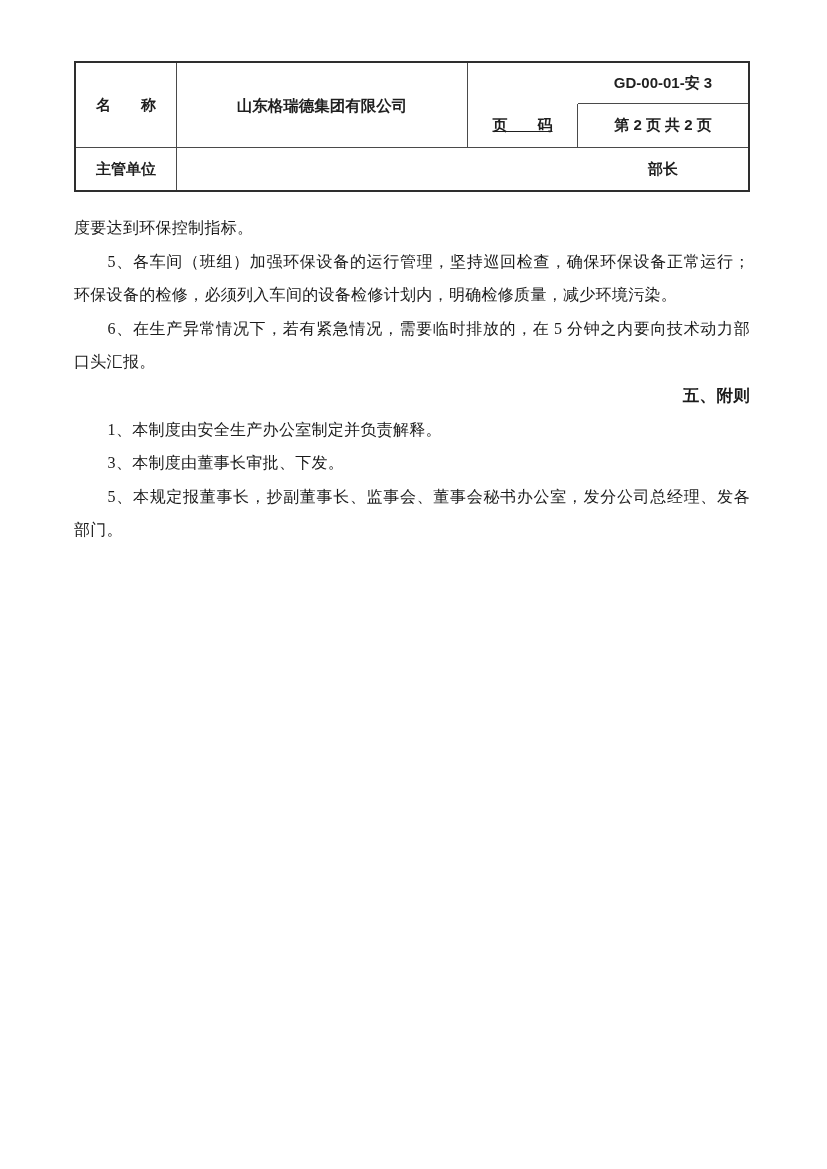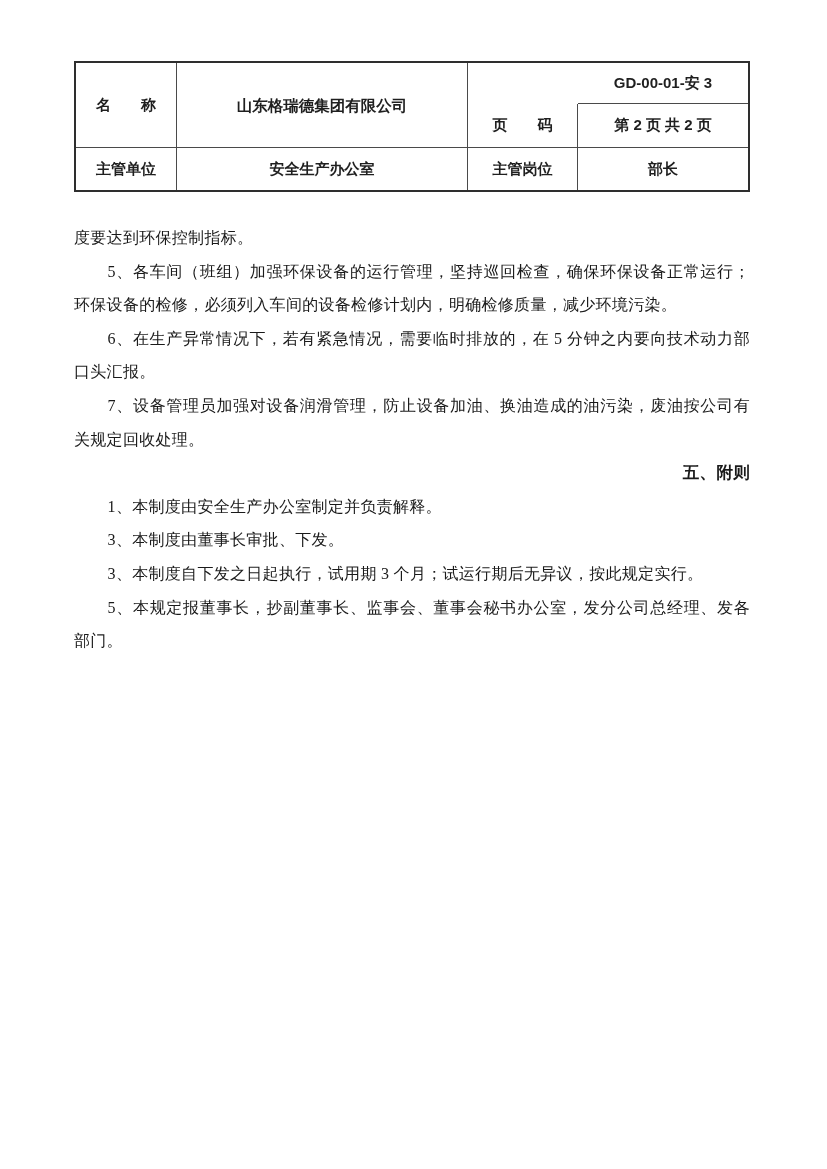--- a/index.html
+++ b/index.html
@@ -39,32 +39,32 @@
     border-color: #4a4a4a;
     border-style: solid;
     border-width: 0;
   }
   .br { border-right-width: 1px; }
   .bb { border-bottom-width: 1px; }
   .c-name   { grid-column: 1; grid-row: 1 / 3; }
   .c-title  { grid-column: 2; grid-row: 1 / 3; flex-direction: row; line-height: 29px; font-size: 15.5px; }
   .c-docno-label { grid-column: 3; grid-row: 1; }
   .c-docno-value { grid-column: 4; grid-row: 1; text-align: right; }
-  .c-page-label  { grid-column: 3; grid-row: 2; }
+  .c-page-label  { grid-column: 3; grid-row: 2; text-decoration: underline; }
   .c-page-value  { grid-column: 4; grid-row: 2; text-align: right; }
   .c-dept-label  { grid-column: 1; grid-row: 3; }
   .c-dept-value  { grid-column: 2; grid-row: 3; }
   .c-post-label  { grid-column: 3; grid-row: 3; }
   .c-post-value  { grid-column: 4; grid-row: 3; }
 
   
   .doc-body {
     position: absolute;
     left: 74px;
-    top: 221px;
+    top: 211px;
     width: 676px;
     font-size: 16px;
     line-height: 33.6px;
     letter-spacing: 0.3px;
     text-align: justify;
     color: #1a1a1a;
   }
   .doc-body p { margin: 0; }
   .indent { text-indent: 2.1em; }
   .section-heading {
@@ -82,30 +82,26 @@
 
   <div class="header-table">
     <div class="cell c-name br bb">名　　称</div>
     <div class="cell c-title br bb">
       <div>山东格瑞德集团有限公司</div>
     </div>
     <div class="cell c-docno-value bb">GD-00-01-安 3</div>
     <div class="cell c-page-label br bb">页　　码</div>
     <div class="cell c-page-value bb">第 2 页 共 2 页</div>
     <div class="cell c-dept-label br">主管单位</div>
-    <div class="cell c-dept-value br">安全生产办公室</div>
-    <div class="cell c-post-label br">主管岗位</div>
     <div class="cell c-post-value">部长</div>
   </div>
 
   <div class="doc-body">
     <p>度要达到环保控制指标。</p>
     <p class="indent">5、各车间（班组）加强环保设备的运行管理，坚持巡回检查，确保环保设备正常运行；环保设备的检修，必须列入车间的设备检修计划内，明确检修质量，减少环境污染。</p>
     <p class="indent">6、在生产异常情况下，若有紧急情况，需要临时排放的，在 5 分钟之内要向技术动力部口头汇报。</p>
-    <p class="indent">7、设备管理员加强对设备润滑管理，防止设备加油、换油造成的油污染，废油按公司有关规定回收处理。</p>
     <p class="section-heading">五、附则</p>
     <p class="indent">1、本制度由安全生产办公室制定并负责解释。</p>
     <p class="indent">3、本制度由董事长审批、下发。</p>
-    <p class="indent">3、本制度自下发之日起执行，试用期 3 个月；试运行期后无异议，按此规定实行。</p>
     <p class="indent">5、本规定报董事长，抄副董事长、监事会、董事会秘书办公室，发分公司总经理、发各部门。</p>
   </div>
 
 </div>
 
 </body></html>

